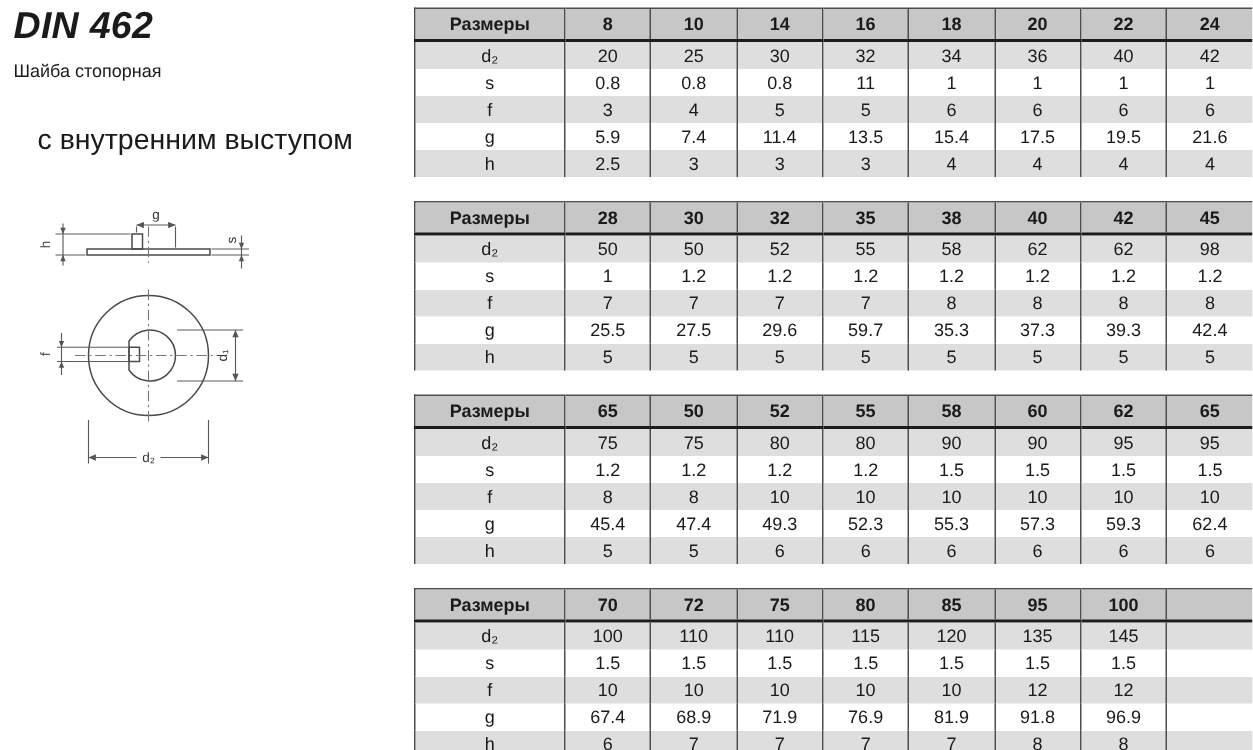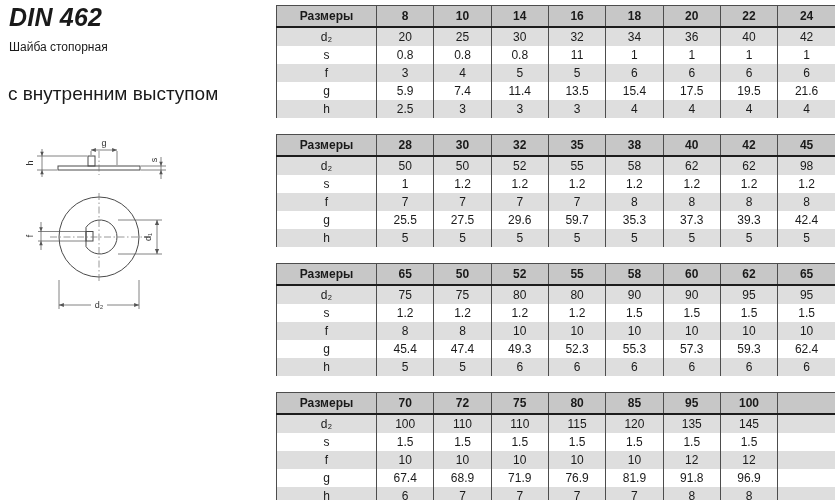--- a/index.html
+++ b/index.html
@@ -9,21 +9,21 @@
     font-family: "Liberation Sans", "DejaVu Sans", sans-serif;
     color: #1a1a1a;
     position: relative;
     overflow: hidden;
   }
   .title {
     position: absolute; left: 9px; top: 3px;
     font-size: 25px; font-weight: bold; letter-spacing: 0.2px; font-style: italic;
   }
   .sub1 { position: absolute; left: 9px; top: 40px; font-size: 12px; }
-  .sub2 { position: absolute; left: 8px; top: 83px; font-size: 19px; }
+  .sub2 { position: absolute; left: 25px; top: 83px; font-size: 19px; }
   .drawing { position: absolute; left: 0; top: 130px; }
 
   .tables { position: absolute; left: 276px; top: 5px; width: 559px; }
   table {
     width: 559px;
     border-collapse: collapse;
     table-layout: fixed;
     margin: 0 0 16px 0;
     font-size: 12px;
     border-radius: 10px;

